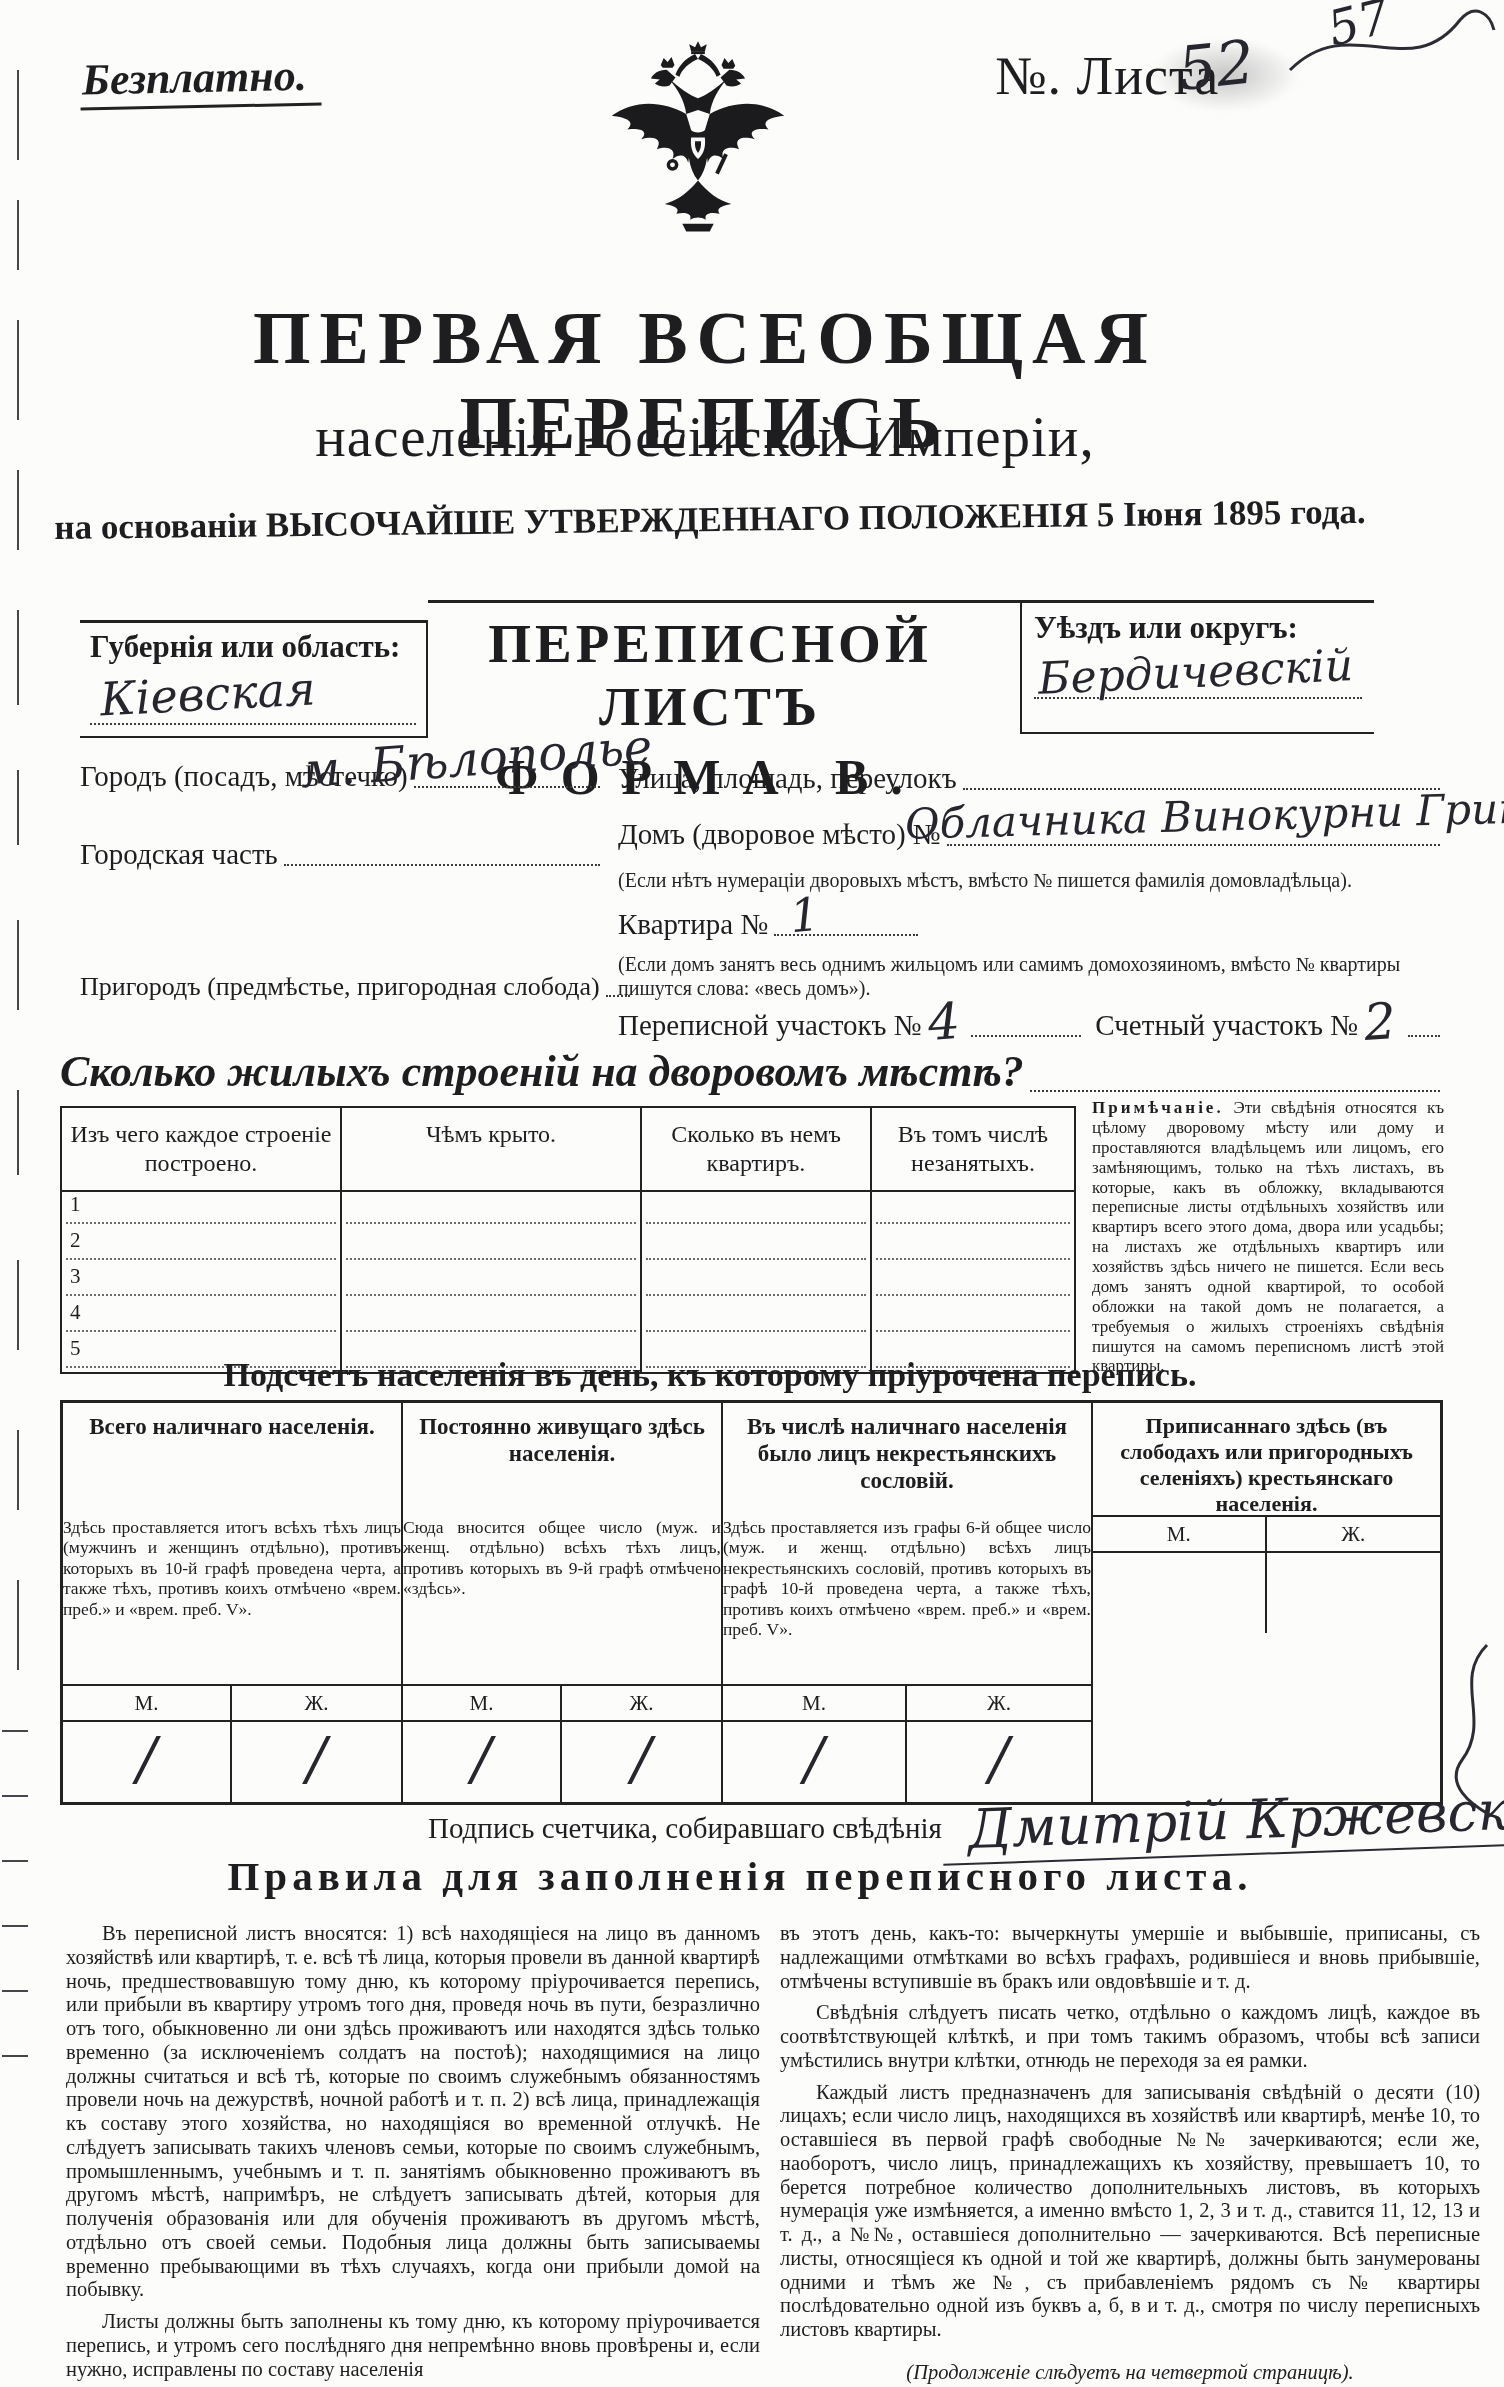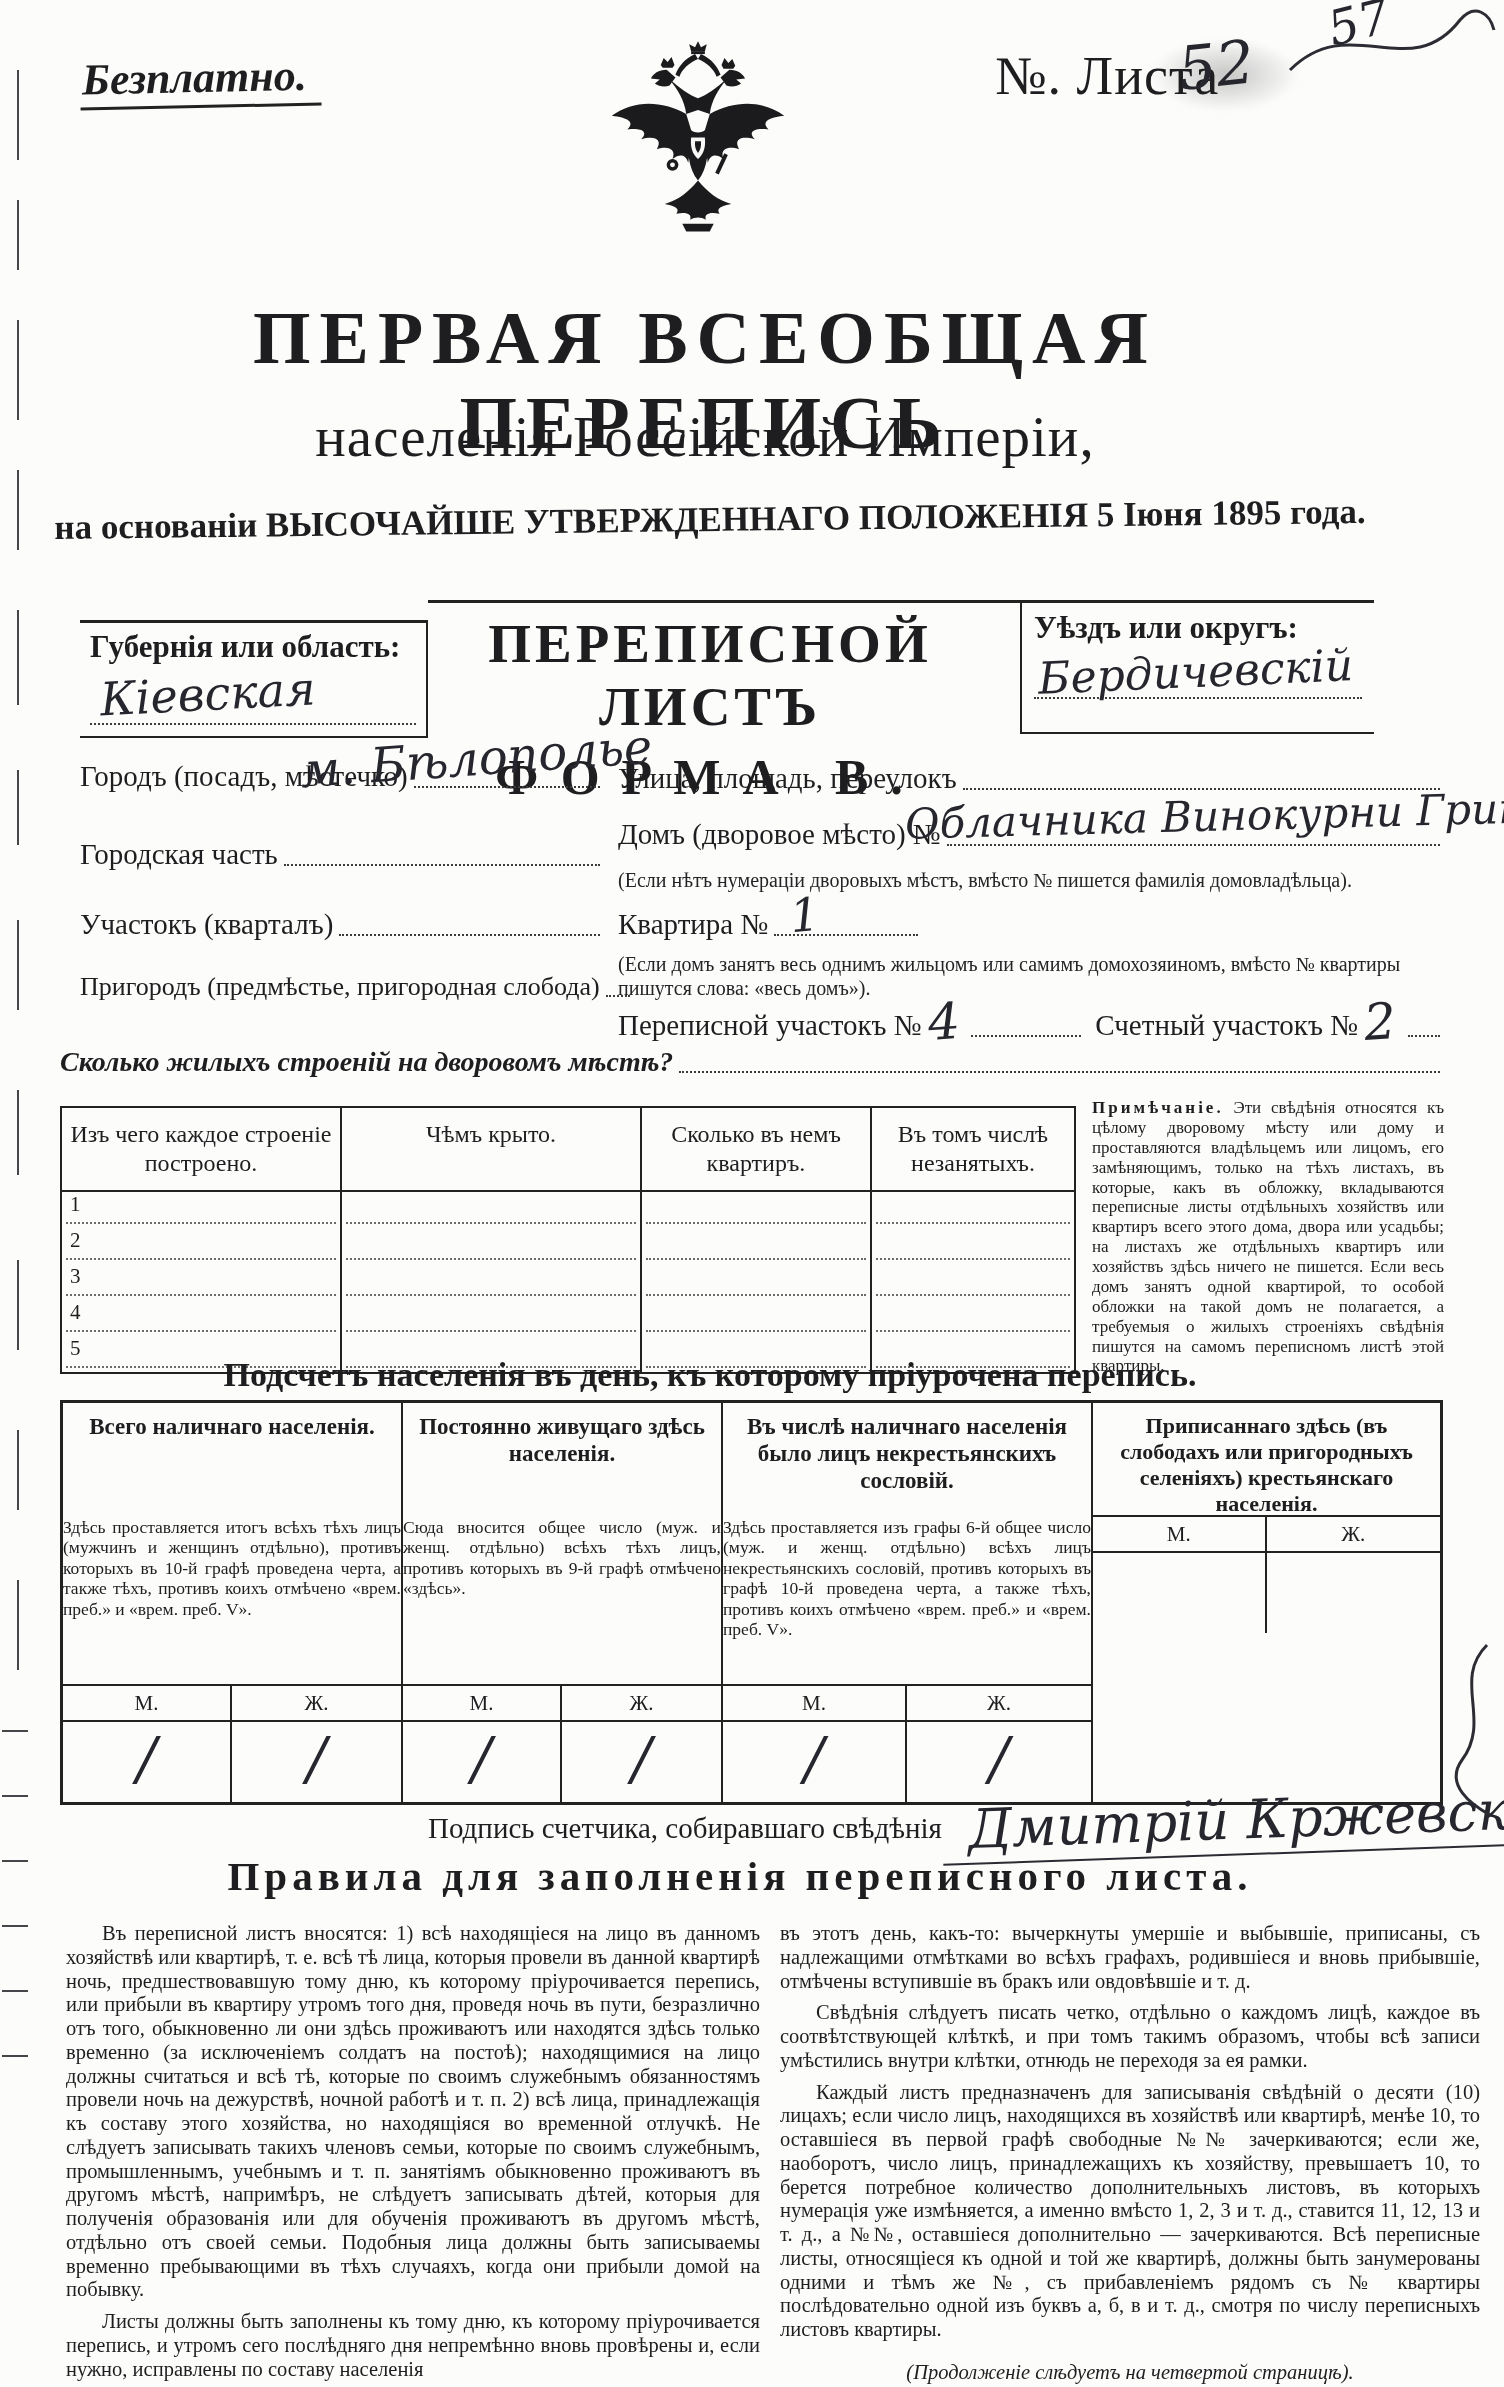--- a/index.html
+++ b/index.html
@@ -50,21 +50,21 @@
   
   .fld { position:absolute; display:flex; align-items:flex-end; }
   .note { position:absolute; font-size:20px; line-height:1.2; color:#242326; }
   .city-hand { left:300px; top:730px; font-size:48px; transform:rotate(-4deg); }
   .house-hand { left:905px; top:790px; font-size:42px; white-space:nowrap; transform:rotate(-1.5deg); }
   .apt-hand { left:790px; top:888px; font-size:46px; transform:rotate(-5deg); }
   .hand-num { font-size:50px; line-height:0.8; transform:rotate(-4deg); display:inline-block; margin:0 6px; }
 
   
   .bquestion { left:60px; top:1046px; width:1380px; display:flex; align-items:flex-end; }
-  .bquestion .q { font-size:28px; font-weight:bold; font-style:italic; white-space:nowrap; }
+  .bquestion .q { font-size:44px; font-weight:bold; font-style:italic; white-space:nowrap; }
   .bld-table { left:60px; top:1106px; width:1016px; border:2px solid #222; }
   .bld-head { display:grid; grid-template-columns:280px 300px 230px 1fr; border-bottom:2px solid #222; }
   .bld-hcell { padding:12px 8px; text-align:center; font-size:24px; line-height:1.2; border-right:2px solid #222; }
   .bld-hcell:last-child { border-right:none; }
   .bld-row { display:grid; grid-template-columns:280px 300px 230px 1fr; height:36px; }
   .bld-row > div { position:relative; border-right:2px solid #222; }
   .bld-row > div:last-child { border-right:none; }
   .bld-row .rn { font-size:21px; padding:6px 0 0 8px; }
   .bld-row .dotline { position:absolute; left:4px; right:4px; bottom:4px; border-bottom:2px dotted #6a6a6a; }
   .prim { left:1092px; top:1098px; width:352px; font-size:17px; line-height:1.17; text-align:justify; }
@@ -191,24 +191,20 @@
     <span class="lbl">Городъ (посадъ, мѣстечко)</span>
     <span class="dots"></span>
   </div>
   <div class="abs city-hand hand">м. Бѣлополье</div>
 
   <div class="fld" style="left:80px; top:838px; width:520px;">
     <span class="lbl">Городская часть</span>
     <span class="dots"></span>
   </div>
 
-  <div class="fld" style="left:80px; top:908px; width:520px;">
-    <span class="lbl">Участокъ (кварталъ)</span>
-    <span class="dots"></span>
-  </div>
 
   <div class="fld" style="left:80px; top:972px; width:545px;">
     <span class="lbl" style="font-size:26px;">Пригородъ (предмѣстье, пригородная слобода)</span>
     <span class="dots"></span>
   </div>
 
   <div class="fld" style="left:618px; top:762px; width:822px;">
     <span class="lbl">Улица, площадь, переулокъ</span>
     <span class="dots"></span>
   </div>

